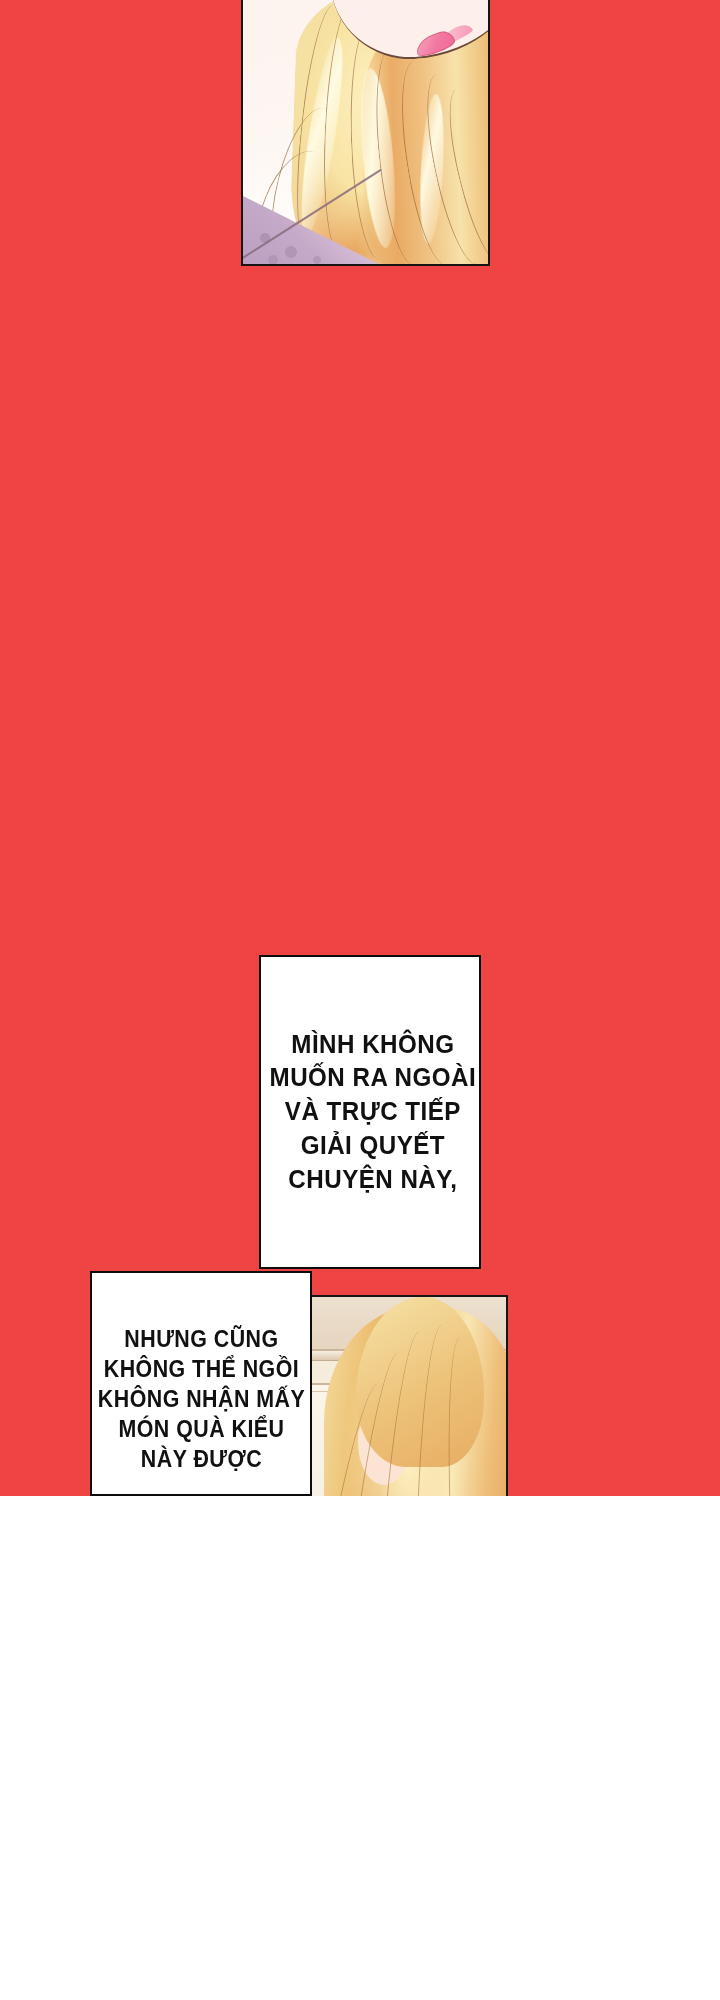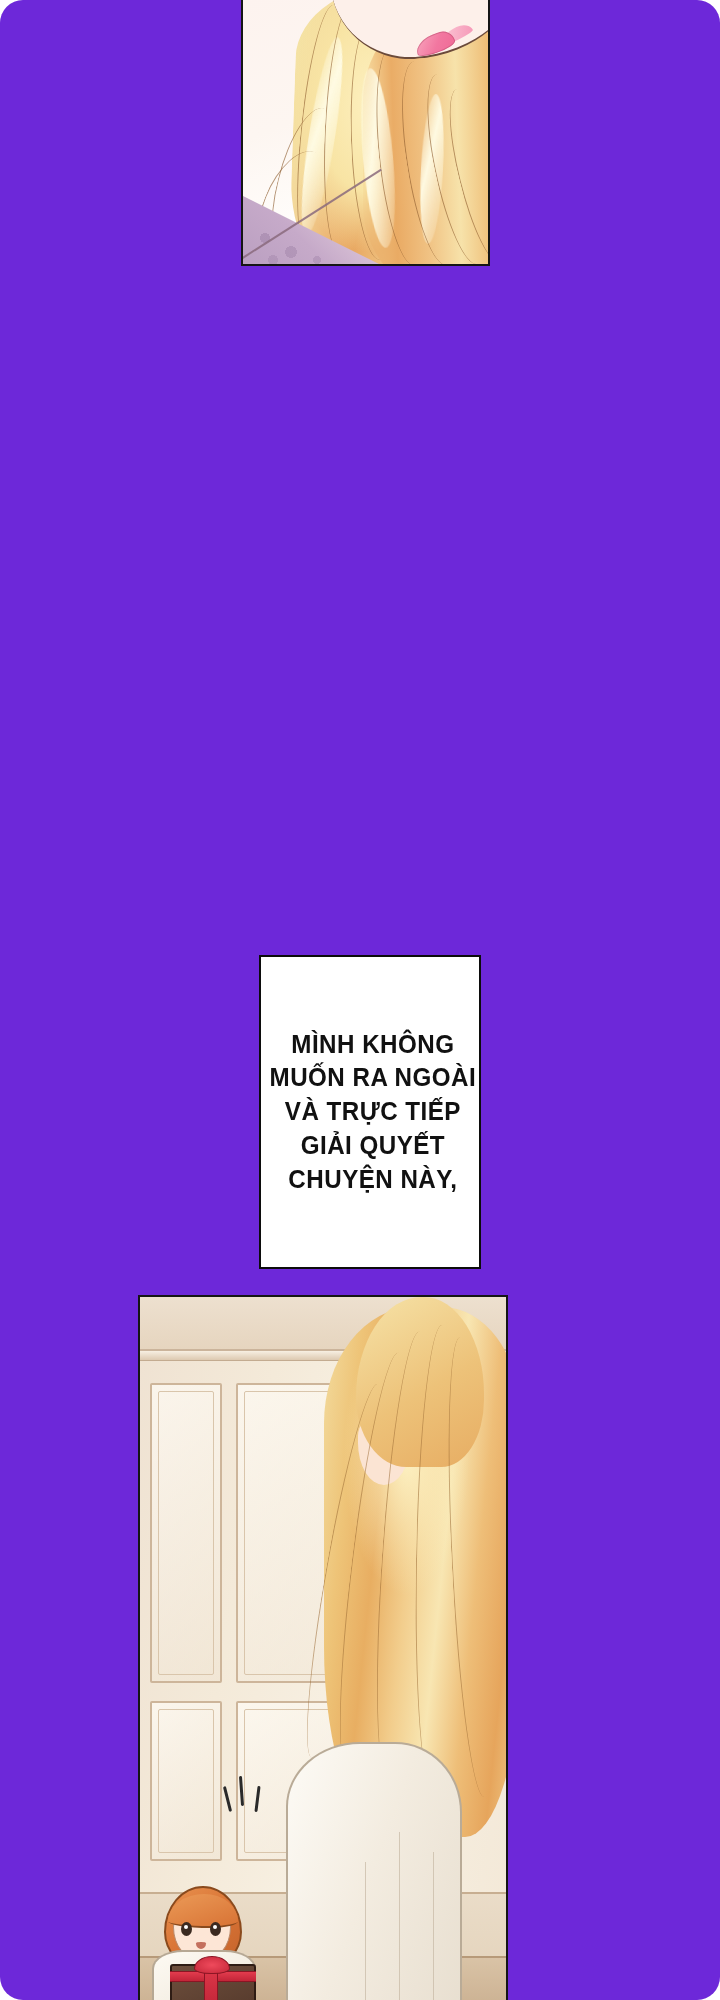--- a/index.html
+++ b/index.html
@@ -6,24 +6,23 @@
   * { box-sizing: border-box; margin: 0; padding: 0; }
   html, body {
     width: 720px;
     height: 2000px;
     background: #ffffff;
     font-family: "Liberation Sans", sans-serif;
   }
   #page {
     position: relative;
     width: 720px;
-    height: 2000px;
-    background: #6d28d9;
+    height: 1496px;
+    background: #ef4444;
     overflow: hidden;
-    border-radius: 23px;
   }
 
   
   .panel {
     position: absolute;
     overflow: hidden;
     background: #ffffff;
     border: 2px solid #151515;
   }
 
@@ -428,20 +427,29 @@
   <div class="textbox" id="textbox-1">
     <div class="lines">
       <div>MÌNH KHÔNG</div>
       <div>MUỐN RA NGOÀI</div>
       <div>VÀ TRỰC TIẾP</div>
       <div>GIẢI QUYẾT</div>
       <div>CHUYỆN NÀY,</div>
     </div>
   </div>
 
+  <div class="textbox" id="textbox-2">
+    <div class="lines">
+      <div>NHƯNG CŨNG</div>
+      <div>KHÔNG THỂ NGỒI</div>
+      <div>KHÔNG NHẬN MẤY</div>
+      <div>MÓN QUÀ KIỂU</div>
+      <div>NÀY ĐƯỢC</div>
+    </div>
+  </div>
 
   <div class="panel" id="panel-bottom">
     <div class="wall"></div>
     <div class="wall-top"></div>
     <div class="cornice"></div>
 
     <div class="moulding m1"></div>
     <div class="moulding m2"></div>
     <div class="moulding m3"></div>
     <div class="moulding m4"></div>

